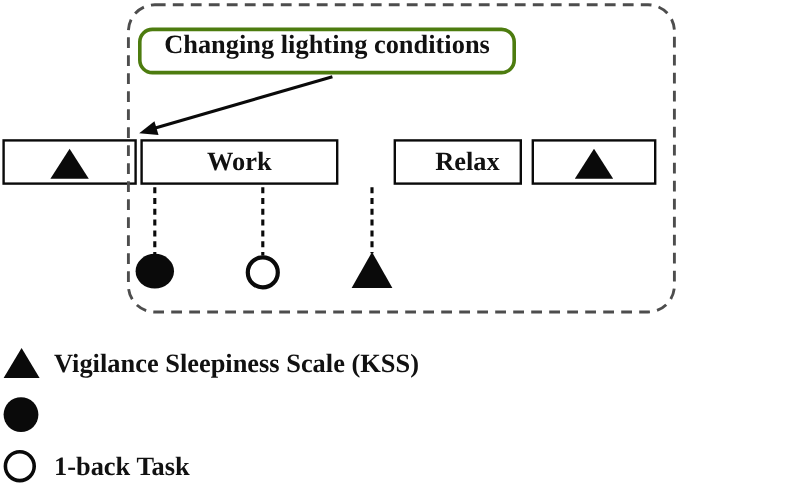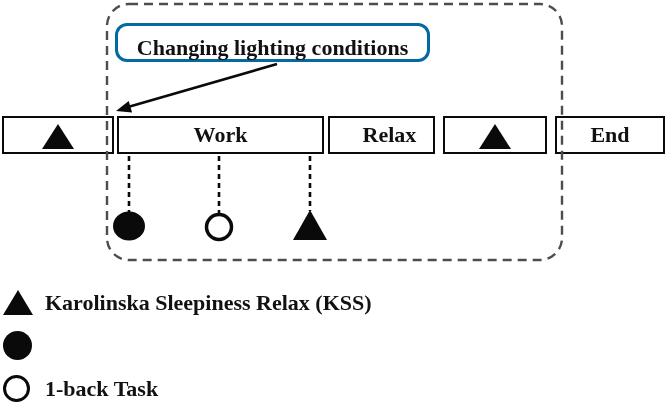--- a/index.html
+++ b/index.html
@@ -7,35 +7,35 @@
     position:relative;width:669px;height:406px;background:#fff;overflow:hidden;
     font-family:"Liberation Serif","DejaVu Serif",serif;color:#111;
   }
   
   .bar-seg{
     position:absolute;top:116px;height:38px;box-sizing:border-box;
     border:2.5px solid #0a0a0a;background:#fff;z-index:1;
     display:flex;align-items:center;justify-content:center;
   }
   .seg1{left:2px;width:112px;}
-  .seg2{left:117px;width:207px;}
+  .seg2{left:117px;width:165px;}
   .seg3{left:328px;width:107px;padding-left:16px;}
   .seg4{left:443px;width:104px;}
   .seg5{left:555px;width:110px;}
   .bar-label{font-size:22px;font-weight:700;line-height:1;}
   .tri-bar{
     width:0;height:0;margin-top:2px;
     border-left:16px solid transparent;border-right:16px solid transparent;
     border-bottom:25px solid #0a0a0a;
   }
   
   .callout{
     position:absolute;left:115px;top:23px;width:315px;height:39px;box-sizing:border-box;
-    border:3px solid #0369a1;border-radius:12px;background:#fff;z-index:3;
-    display:flex;align-items:flex-end;justify-content:center;
+    border:3px solid #4d7c0f;border-radius:12px;background:#fff;z-index:3;
+    display:flex;align-items:flex-start;justify-content:center;
   }
   .callout span{font-size:22px;font-weight:700;line-height:1;white-space:nowrap;}
   
   .overlay{position:absolute;left:0;top:0;z-index:2;pointer-events:none;}
   
   .legend{position:absolute;left:3px;top:281px;z-index:3;}
   .legend-row{display:flex;align-items:center;height:43px;}
   .sym-cell{width:42px;display:flex;align-items:center;}
   .legend-label{font-size:22px;font-weight:700;line-height:1;white-space:nowrap;}
   .tri-legend{
@@ -59,23 +59,20 @@
   </div>
   <div class="bar-seg seg2">
     <span class="bar-label">Work</span>
   </div>
   <div class="bar-seg seg3">
     <span class="bar-label">Relax</span>
   </div>
   <div class="bar-seg seg4">
     <div class="tri-bar"></div>
   </div>
-  <div class="bar-seg seg5">
-    <span class="bar-label">End</span>
-  </div>
 
   <div class="callout">
     <span>Changing lighting conditions</span>
   </div>
 
   <svg class="overlay" width="669" height="406" viewBox="0 0 669 406">
 
     <rect x="107" y="4" width="455" height="256" rx="22" ry="22" fill="none" stroke="#4d4d4d" stroke-width="2.4" stroke-dasharray="9,6"></rect>
 
     <line x1="277" y1="64" x2="128" y2="107" stroke="#0a0a0a" stroke-width="2.6"></line>
@@ -88,21 +85,21 @@
     <ellipse cx="129" cy="226" rx="16" ry="14.5" fill="#0a0a0a"></ellipse>
     <circle cx="219" cy="227" r="12.5" fill="#ffffff" stroke="#0a0a0a" stroke-width="3.5"></circle>
     <polygon points="310,210 293,240 327,240" fill="#0a0a0a"></polygon>
   </svg>
 
   <div class="legend">
     <div class="legend-row">
       <span class="sym-cell">
         <span class="tri-legend"></span>
       </span>
-      <span class="legend-label">Karolinska Sleepiness Relax (KSS)</span>
+      <span class="legend-label">Vigilance Sleepiness Scale (KSS)</span>
     </div>
     <div class="legend-row">
       <span class="sym-cell">
         <span class="dot-filled"></span>
       </span>
     </div>
     <div class="legend-row">
       <span class="sym-cell">
         <span class="dot-open"></span>
       </span>

